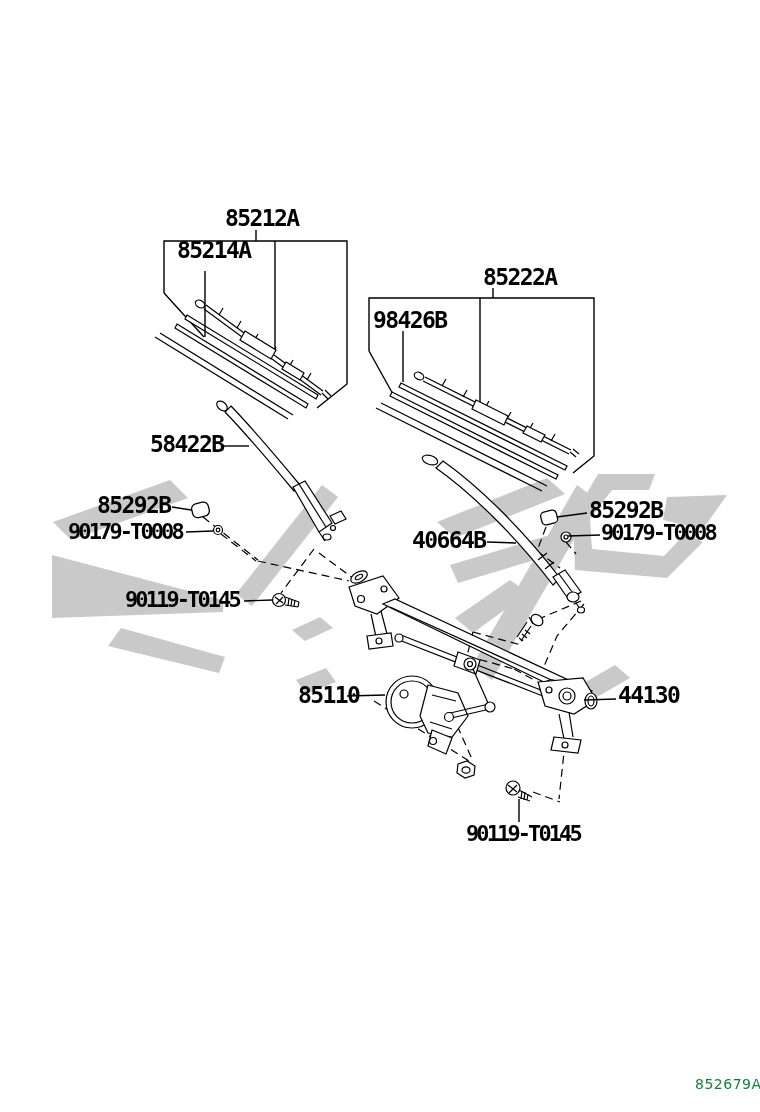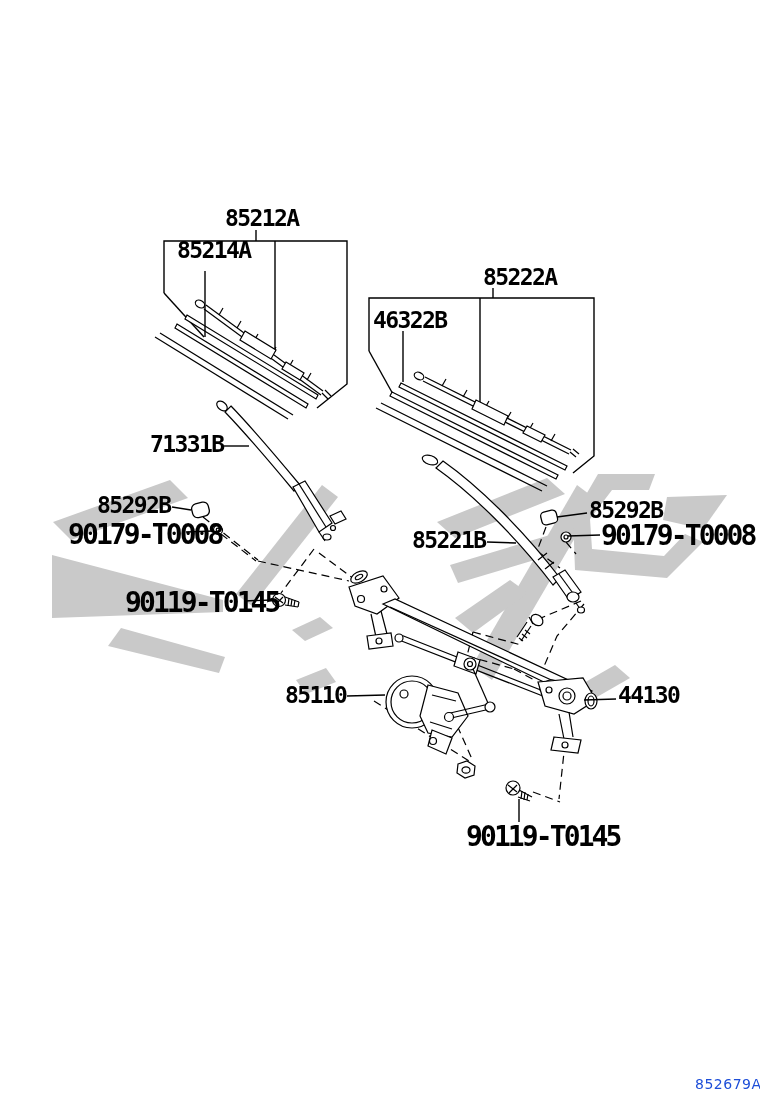--- a/index.html
+++ b/index.html
@@ -6,23 +6,23 @@
   #canvas{
     position:relative;width:760px;height:1112px;background:#ffffff;
     overflow:hidden;font-family:"DejaVu Sans Mono",monospace;
   }
   #art{position:absolute;left:0;top:0;}
   .callout{
     position:absolute;color:#000;font-family:"DejaVu Sans Mono",monospace;
     font-weight:bold;font-size:23px;line-height:1;letter-spacing:-1.6px;
     white-space:nowrap;
   }
-  .callout.long{letter-spacing:-2.9px;font-size:28px;}
+  .callout.long{letter-spacing:-2.9px;font-size:22px;}
   .figcode{
-    position:absolute;color:#1d4ed8;font-family:"DejaVu Sans",sans-serif;
+    position:absolute;color:#15803d;font-family:"DejaVu Sans",sans-serif;
     font-size:14px;line-height:1;letter-spacing:0.5px;
   }
 </style>
 </head>
 <body>
 
 <div id="canvas">
 
 <svg id="art" width="760" height="1112" viewBox="0 0 760 1112" xmlns="http://www.w3.org/2000/svg">
 
@@ -227,26 +227,26 @@
     <path d="M244,601 L272,600"></path>
     <path d="M347,696 L385,695"></path>
     <path d="M584,700 L616,699"></path>
     <path d="M519,799 L519,822"></path>
   </g>
 </svg>
 
   <div class="callout" style="left:225px;top:207px">85212A</div>
   <div class="callout" style="left:177px;top:239px">85214A</div>
   <div class="callout" style="left:483px;top:266px">85222A</div>
-  <div class="callout" style="left:373px;top:309px">46322B</div>
-  <div class="callout" style="left:150px;top:433px">71331B</div>
+  <div class="callout" style="left:373px;top:309px">98426B</div>
+  <div class="callout" style="left:150px;top:433px">58422B</div>
   <div class="callout" style="left:97px;top:494px">85292B</div>
   <div class="callout long" style="left:68px;top:521px">90179-T0008</div>
   <div class="callout" style="left:589px;top:499px">85292B</div>
   <div class="callout long" style="left:601px;top:522px">90179-T0008</div>
-  <div class="callout" style="left:412px;top:529px">85221B</div>
+  <div class="callout" style="left:412px;top:529px">40664B</div>
   <div class="callout long" style="left:125px;top:589px">90119-T0145</div>
-  <div class="callout" style="left:285px;top:684px">85110</div>
+  <div class="callout" style="left:298px;top:684px">85110</div>
   <div class="callout" style="left:618px;top:684px">44130</div>
   <div class="callout long" style="left:466px;top:823px">90119-T0145</div>
 
   <div class="figcode" style="left:695px;top:1077px">852679A</div>
 </div>
 
 </body></html>

